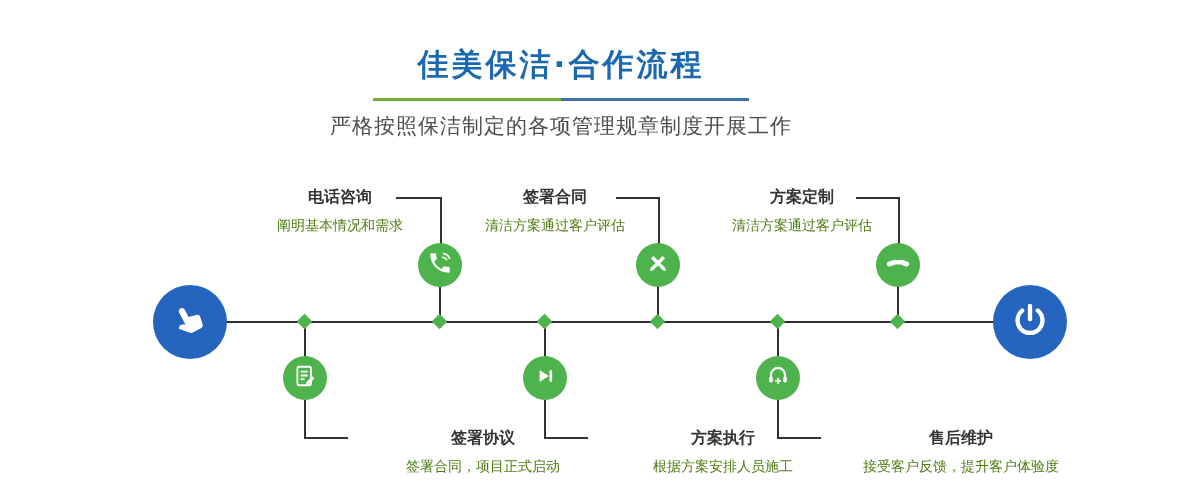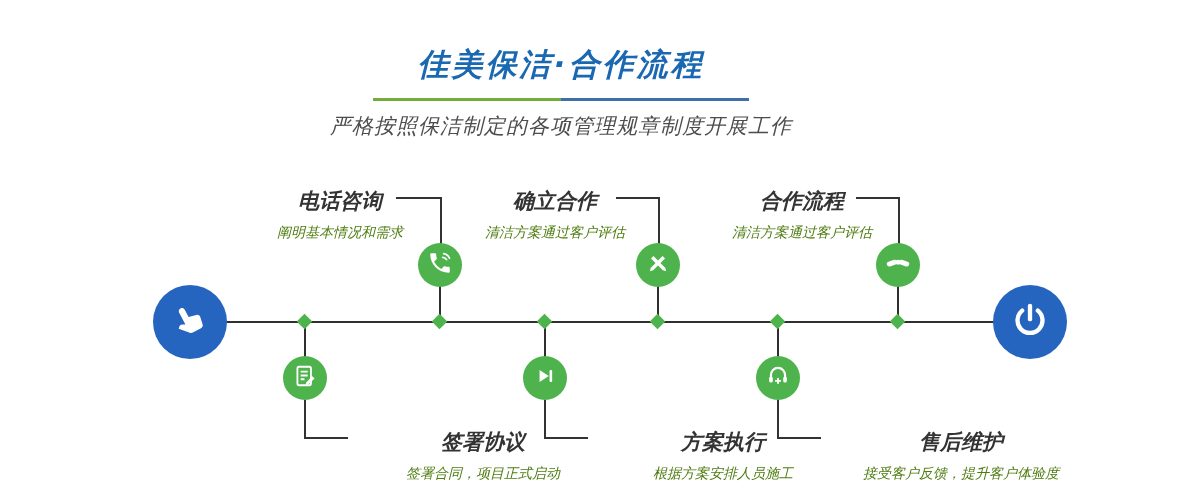--- a/index.html
+++ b/index.html
@@ -1,18 +1,18 @@
 <!DOCTYPE html>
 <html><head>
 <meta charset="utf-8">
 <style>
   html,body { margin:0; padding:0; background:#fff; }
   .stage {
     position:relative; width:1122px; height:502px; background:#ffffff;
-    font-family:"DejaVu Sans","Liberation Sans",sans-serif; overflow:hidden;font-style:italic;
+    font-family:"DejaVu Sans","Liberation Sans",sans-serif; overflow:hidden;
   }
   
   .page-title {
     margin:0; padding-top:44px; text-align:center;
     font-size:31px; font-weight:bold; color:#1a68b2; letter-spacing:3px;
   }
   .divider { width:376px; height:3px; margin:12px auto 0; display:flex; }
   .divider .d-green { flex:1; background:#76ab3d; }
   .divider .d-blue  { flex:1; background:#3e6fa8; }
   .subtitle {
@@ -45,21 +45,21 @@
   .lconn-top { border-top:2px solid #333; border-right:2px solid #333; }
   .t1-l{left:396px; top:197px; width:44px; height:46px;}
   .t2-l{left:616px; top:197px; width:42px; height:46px;}
   .t3-l{left:856px; top:197px; width:42px; height:46px;}
   .lconn-bottom { border-bottom:2px solid #333; border-left:2px solid #333; }
   .b1-l{left:304px; top:400px; width:42px; height:37px;}
   .b2-l{left:544px; top:400px; width:42px; height:37px;}
   .b3-l{left:777px; top:400px; width:42px; height:37px;}
   
   .step-text { position:absolute; }
-  .step-title { font-size:21px; font-weight:bold; color:#333; }
+  .step-title { font-size:16px; font-weight:bold; color:#333; }
   .step-desc  { font-size:14px; color:#4d7c0f; margin-top:9px; }
   .top-text { text-align:center; }
   .t1-text{left:240px; top:187px; width:200px;}
   .t2-text{left:455px; top:187px; width:200px;}
   .t3-text{left:702px; top:187px; width:200px;}
   .bottom-text { text-align:center; }
   .b1-text{left:353px; top:428px; width:260px;}
   .b2-text{left:593px; top:428px; width:260px;}
   .b3-text{left:831px; top:428px; width:260px;}
 </style>
@@ -173,25 +173,25 @@
   <div class="lconn lconn-top t3-l"></div>
   <div class="lconn lconn-bottom b1-l"></div>
   <div class="lconn lconn-bottom b2-l"></div>
   <div class="lconn lconn-bottom b3-l"></div>
 
   <div class="step-text top-text t1-text">
     <div class="step-title">电话咨询</div>
     <div class="step-desc">阐明基本情况和需求</div>
   </div>
   <div class="step-text top-text t2-text">
-    <div class="step-title">确立合作</div>
+    <div class="step-title">签署合同</div>
     <div class="step-desc">清洁方案通过客户评估</div>
   </div>
   <div class="step-text top-text t3-text">
-    <div class="step-title">合作流程</div>
+    <div class="step-title">方案定制</div>
     <div class="step-desc">清洁方案通过客户评估</div>
   </div>
 
   <div class="step-text bottom-text b1-text">
     <div class="step-title">签署协议</div>
     <div class="step-desc">签署合同，项目正式启动</div>
   </div>
   <div class="step-text bottom-text b3-text">
     <div class="step-title">售后维护</div>
     <div class="step-desc">接受客户反馈，提升客户体验度</div>

